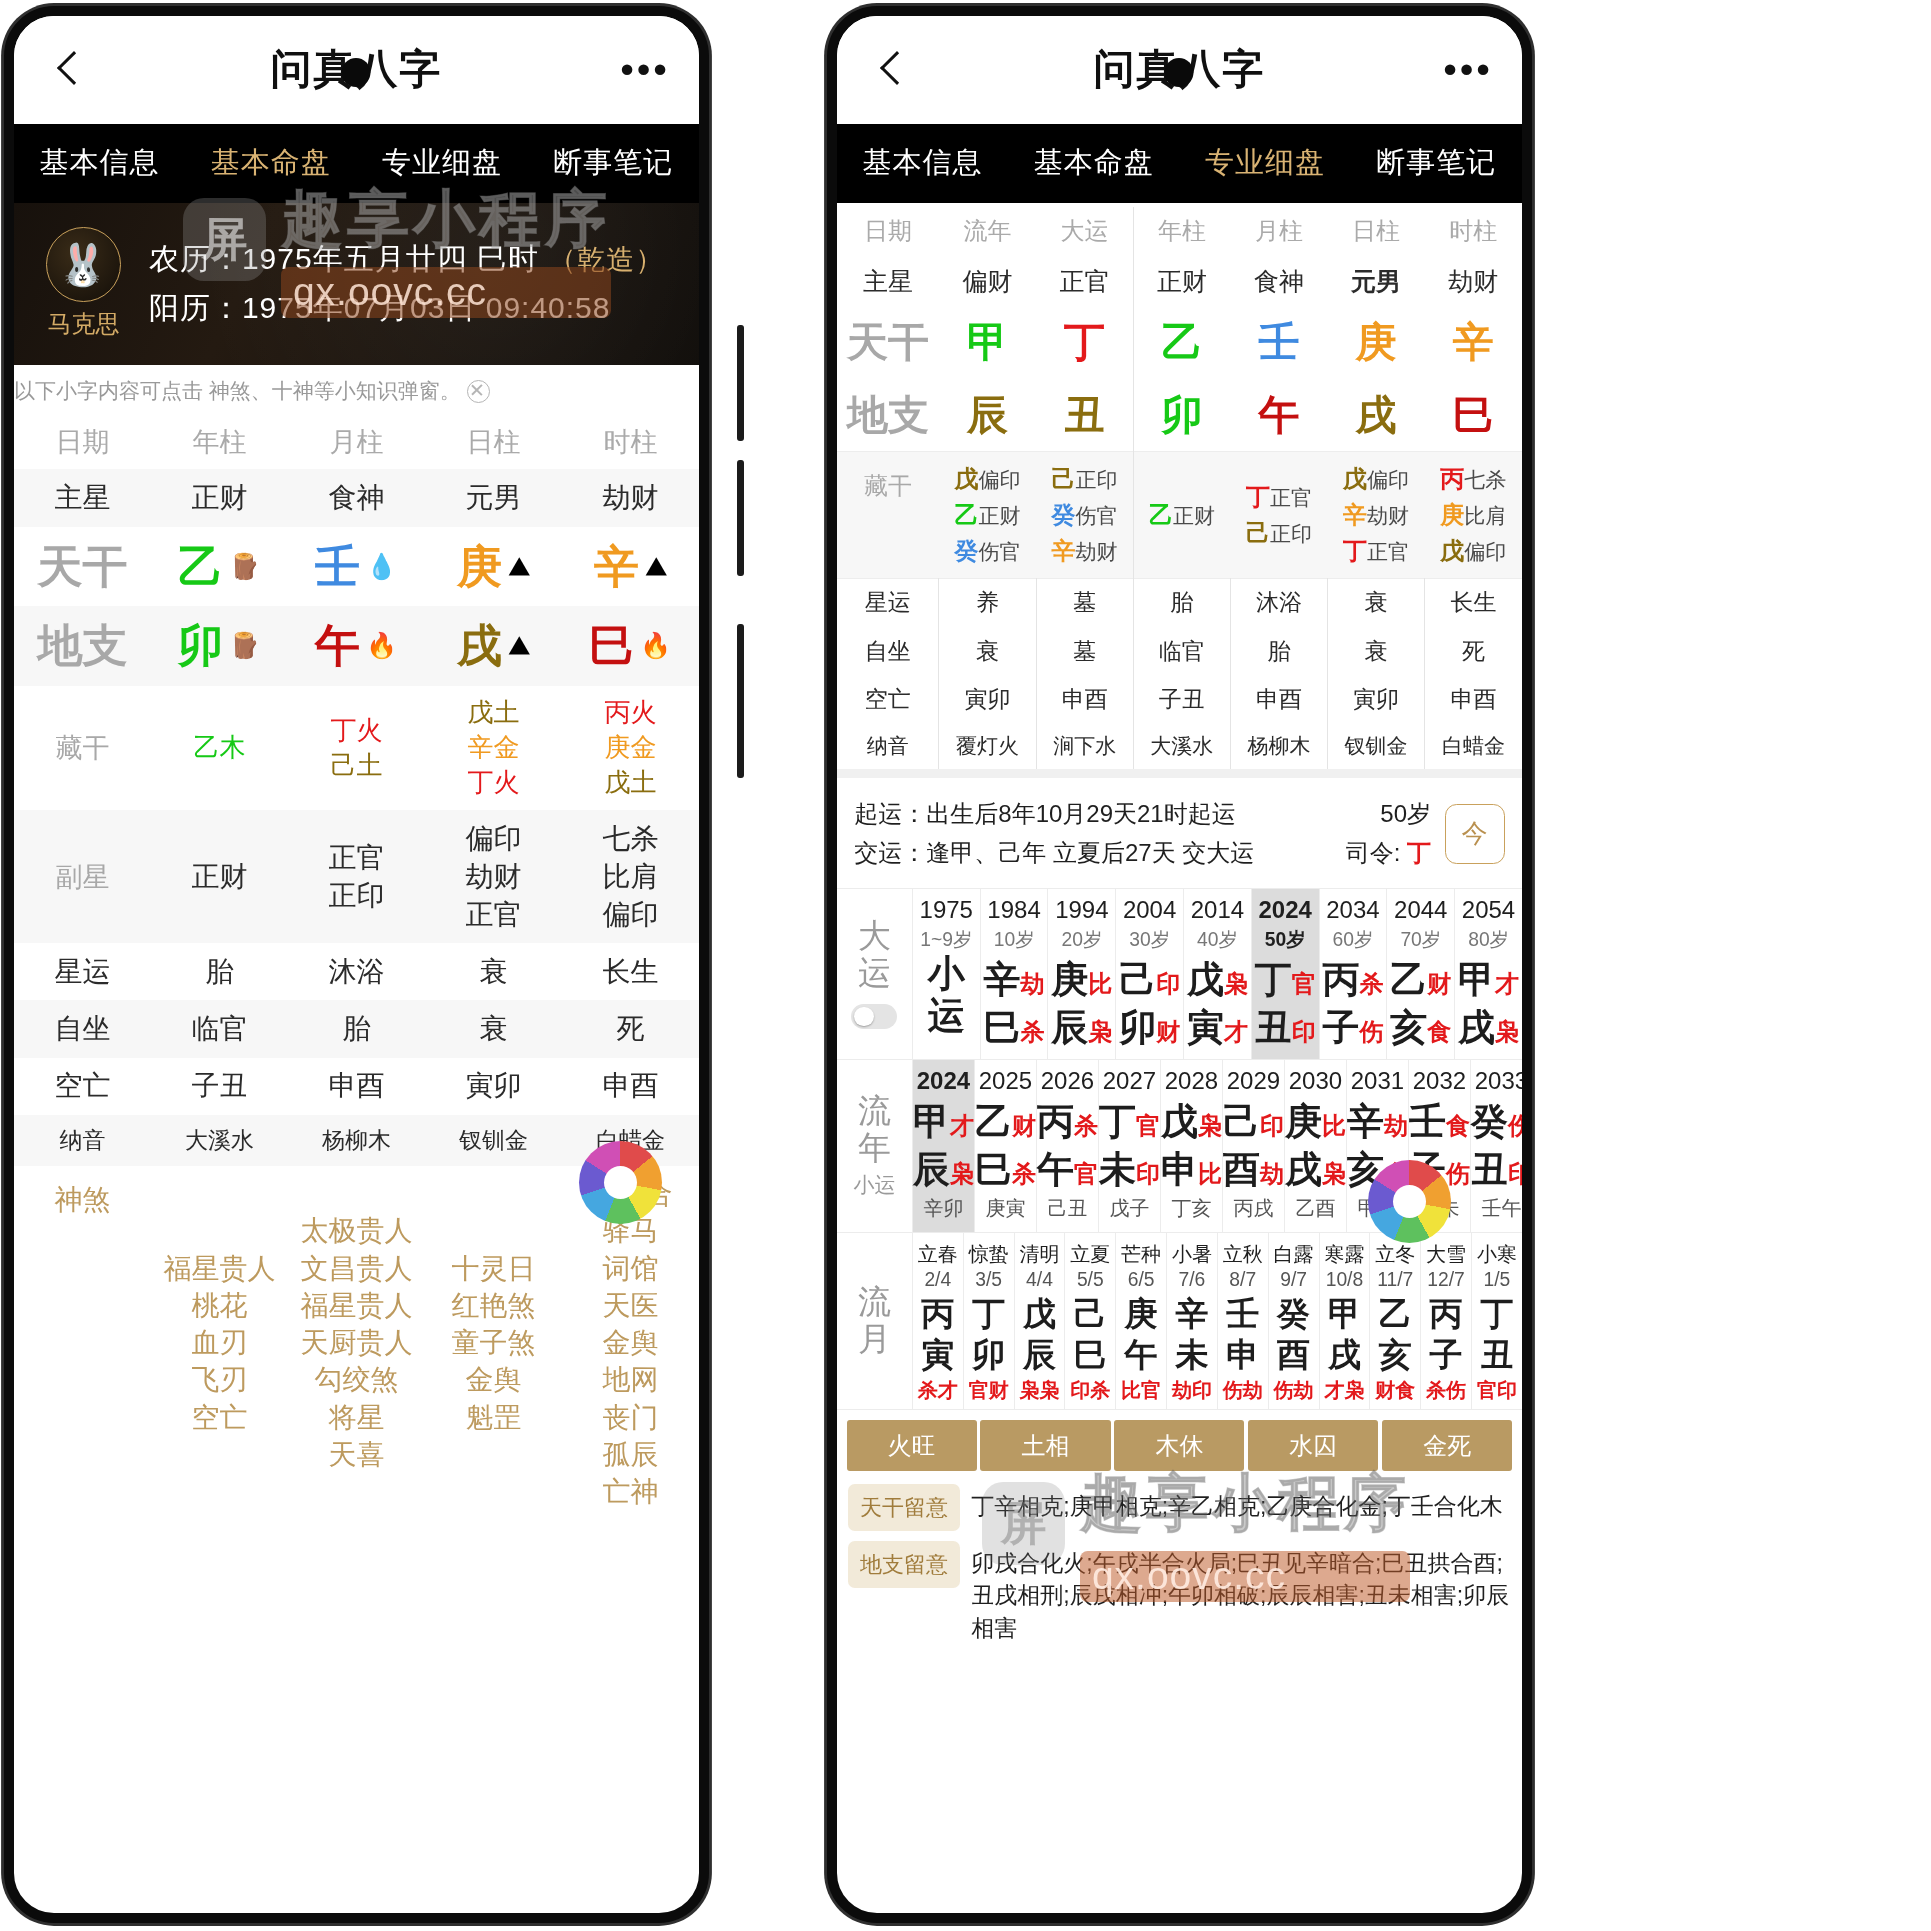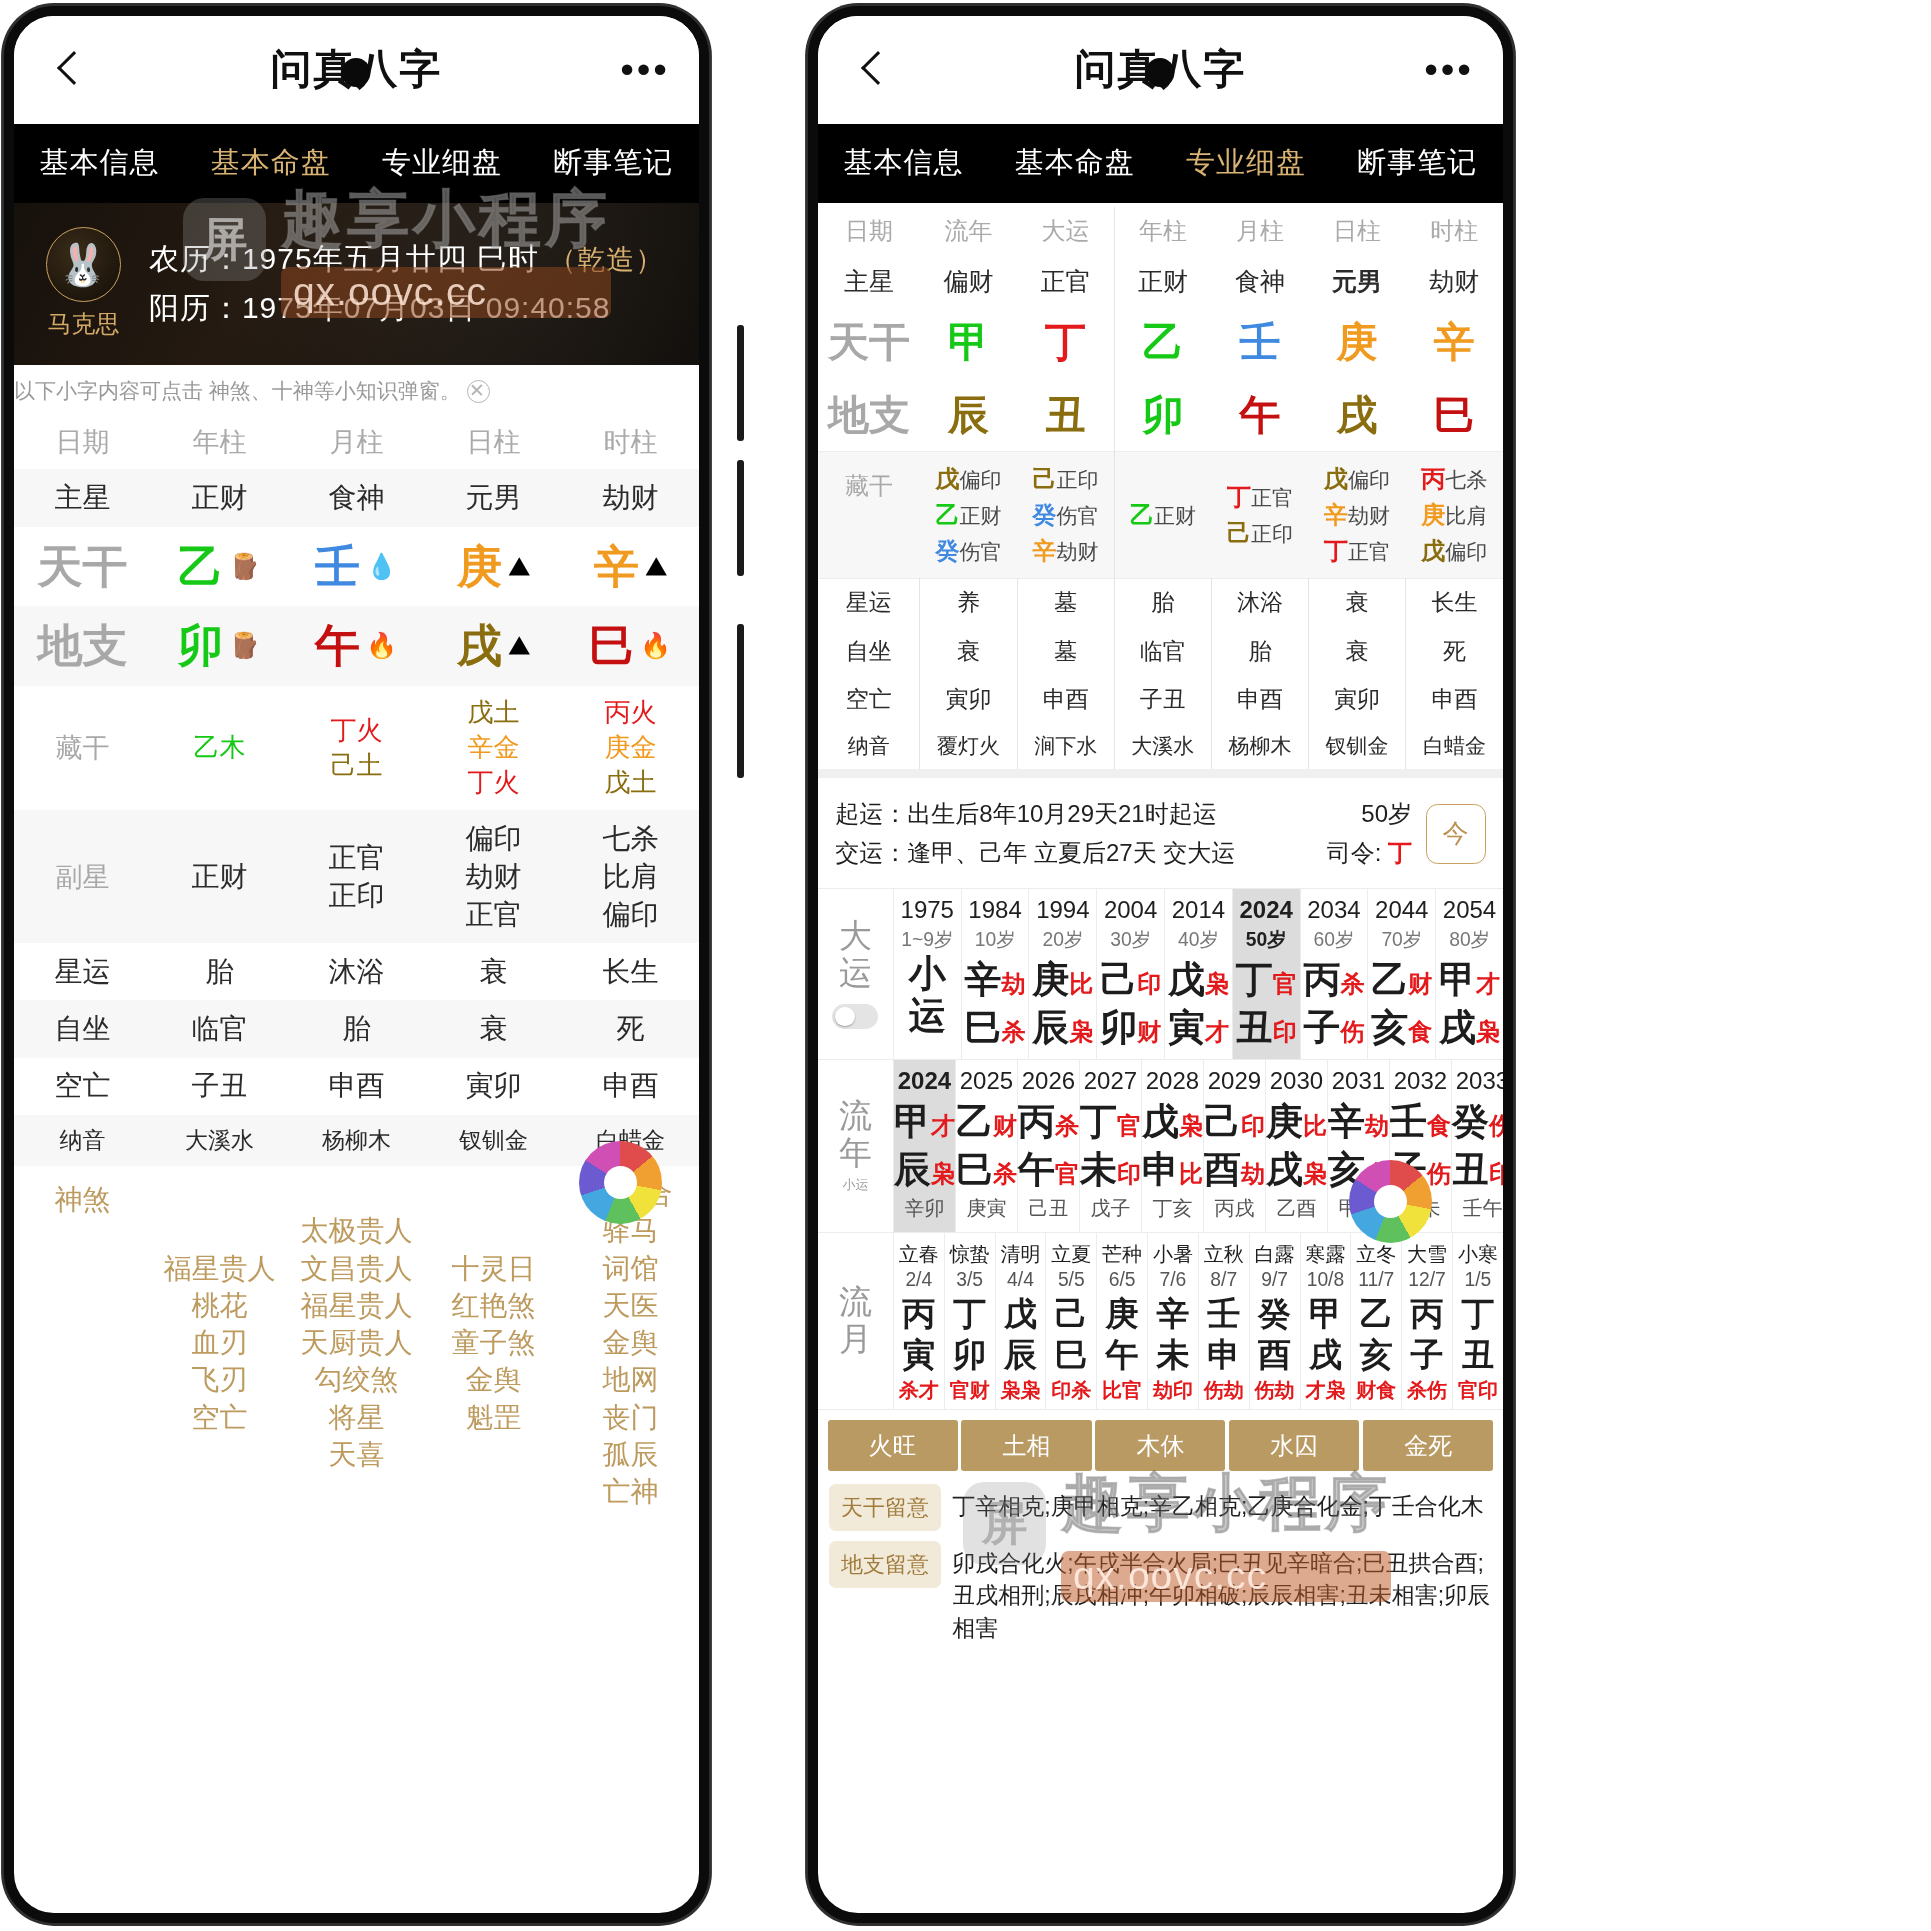--- a/index.html
+++ b/index.html
@@ -2,21 +2,21 @@
 <html><head>
 <meta charset="utf-8">
 <style>
   * { box-sizing: border-box; margin:0; padding:0; }
   html,body { width:1931px; height:1931px; }
   body {
     background:#ffffff;
     font-family:"Liberation Sans","DejaVu Sans",sans-serif;
     position:relative;
   }
-  .stage { position:relative; width:1931px; height:1540px; display:flex; gap:70px; padding:5.8px 0 0 3.9px; }
+  .stage { position:relative; width:1931px; height:1540px; display:flex; gap:89px; padding:5.8px 0 0 3.9px; }
 
   
   .phone {
     position:relative;
     width:705px;
     height:1917px;
     background:#ffffff;
     border:10.6px solid #0b0b0b;
     border-radius:50px;
     overflow:hidden;
@@ -124,21 +124,21 @@
   .cal-icon{
     width:60px;height:60px;border:1.9px solid #c9a15c;border-radius:11.6px;
     display:flex;align-items:center;justify-content:center;font-size:26px;color:#b9904f;
     background:#fff;cursor:pointer;
   }
 
   
   .strip{ display:flex; border-bottom:1px solid #ececec; }
   .strip-label{ width:75px; flex:0 0 75px; display:flex; flex-direction:column; align-items:center; justify-content:center; gap:3.9px; color:#9a9a9a;}
   .strip-label .big{ font-size:33px; line-height:1.12;}
-  .strip-label .sub{ font-size:13px;text-align:center;}
+  .strip-label .sub{ font-size:21px;text-align:center;}
   .toggle{ width:46px;height:25px;border-radius:12.6px;background:#e4e4e4;position:relative;margin-top:7.7px;cursor:pointer;}
   .toggle::after{content:"";position:absolute;left:2.9px;top:2.9px;width:19.3px;height:19.3px;border-radius:50%;background:#fff;box-shadow:0 1px 1.9px rgba(0,0,0,.3);}
   .cols{ display:flex; flex:1; }
   .col{ flex:1; border-left:1px solid #ececec; text-align:center; padding:7.7px 0 9.7px; min-width:0; }
   .col.sel{ background:#dcdcdc; }
   .col .yr{ font-size:24px; color:#1f1f1f; }
   .col.sel .yr{ font-weight:700; }
   .col .age{ font-size:19.3px; color:#777; margin-top:1.9px;}
   .col.sel .age{ font-weight:700; color:#1f1f1f;}
   .gzline{ font-size:37px; font-weight:700; color:#1d1d1d; line-height:1.14; margin-top:5.8px; white-space:nowrap;}

